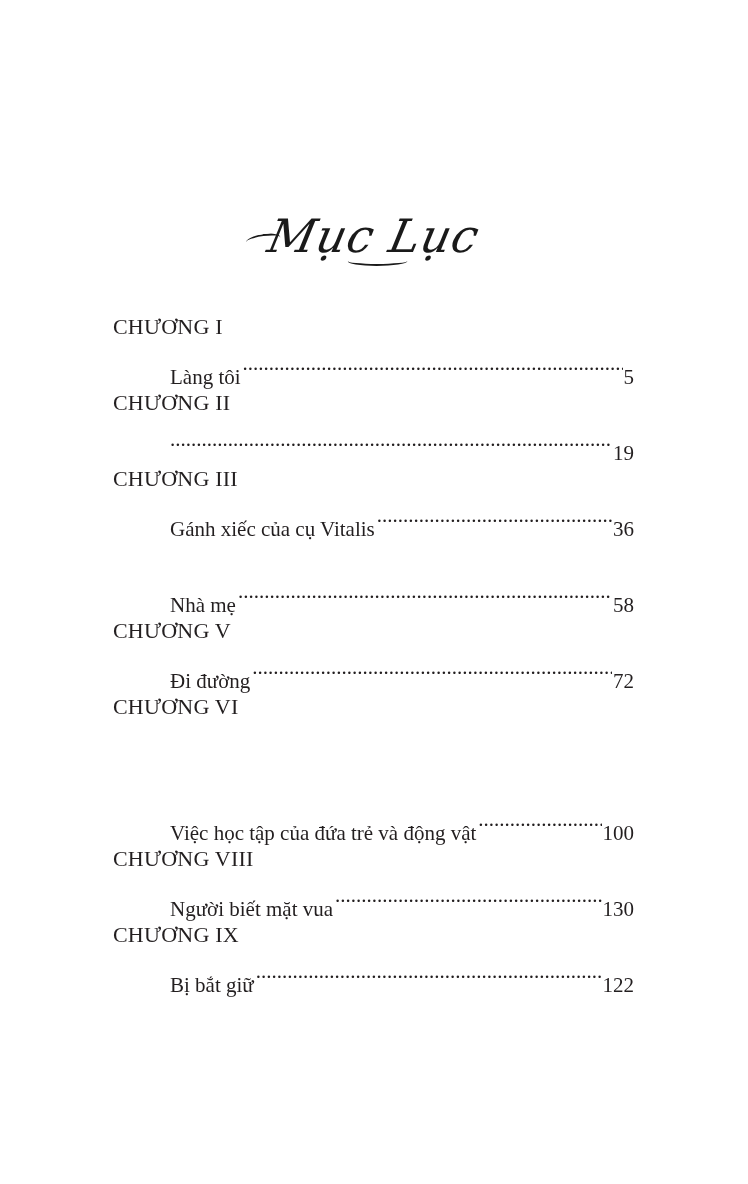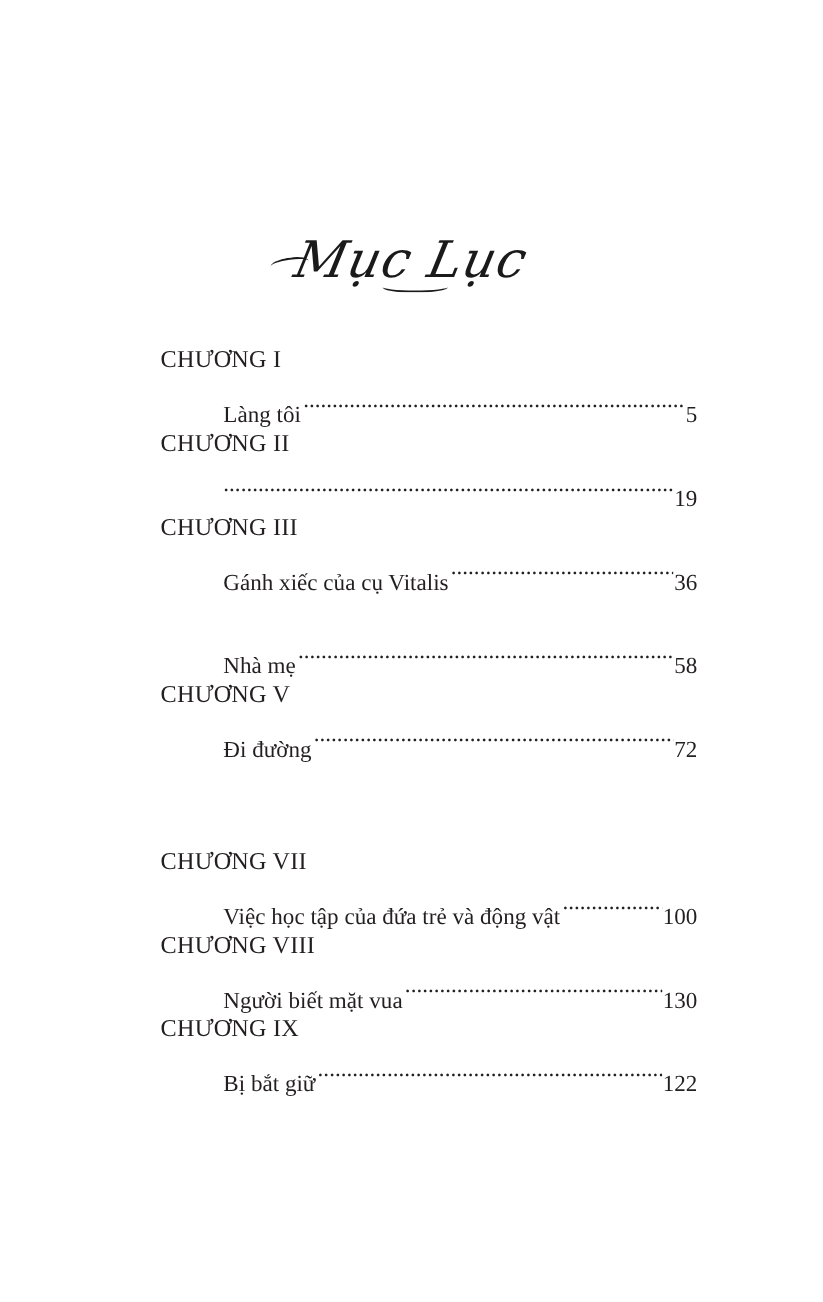--- a/index.html
+++ b/index.html
@@ -62,21 +62,20 @@
     }
     .toc {
       position: absolute;
       left: 113px;
       top: 308px;
       width: 521px;
     }
     .toc-chapter {
       height: 76px;
       position: relative;
-      margin-left: 33px;
     }
     .chapter-label {
       position: absolute;
       left: 0;
       top: 0;
       height: 38px;
       line-height: 38px;
       font-size: 22px;
       letter-spacing: 0.2px;
       white-space: nowrap;
@@ -166,24 +165,24 @@
     <div class="toc-chapter">
       <div class="chapter-label">CHƯƠNG V</div>
       <div class="entry">
         <span class="entry-title">Đi đường</span>
         <span class="entry-leader"></span>
         <span class="entry-page">72</span>
       </div>
     </div>
 
     <div class="toc-chapter">
-    </div>
-
-    <div class="toc-chapter">
-      <div class="chapter-label">CHƯƠNG VII</div>
+      <div class="chapter-label">CHƯƠNG VI</div>
+    </div>
+
+    <div class="toc-chapter">
       <div class="entry">
         <span class="entry-title">Việc học tập của đứa trẻ và động vật</span>
         <span class="entry-leader"></span>
         <span class="entry-page">100</span>
       </div>
     </div>
 
     <div class="toc-chapter">
       <div class="chapter-label">CHƯƠNG VIII</div>
       <div class="entry">

